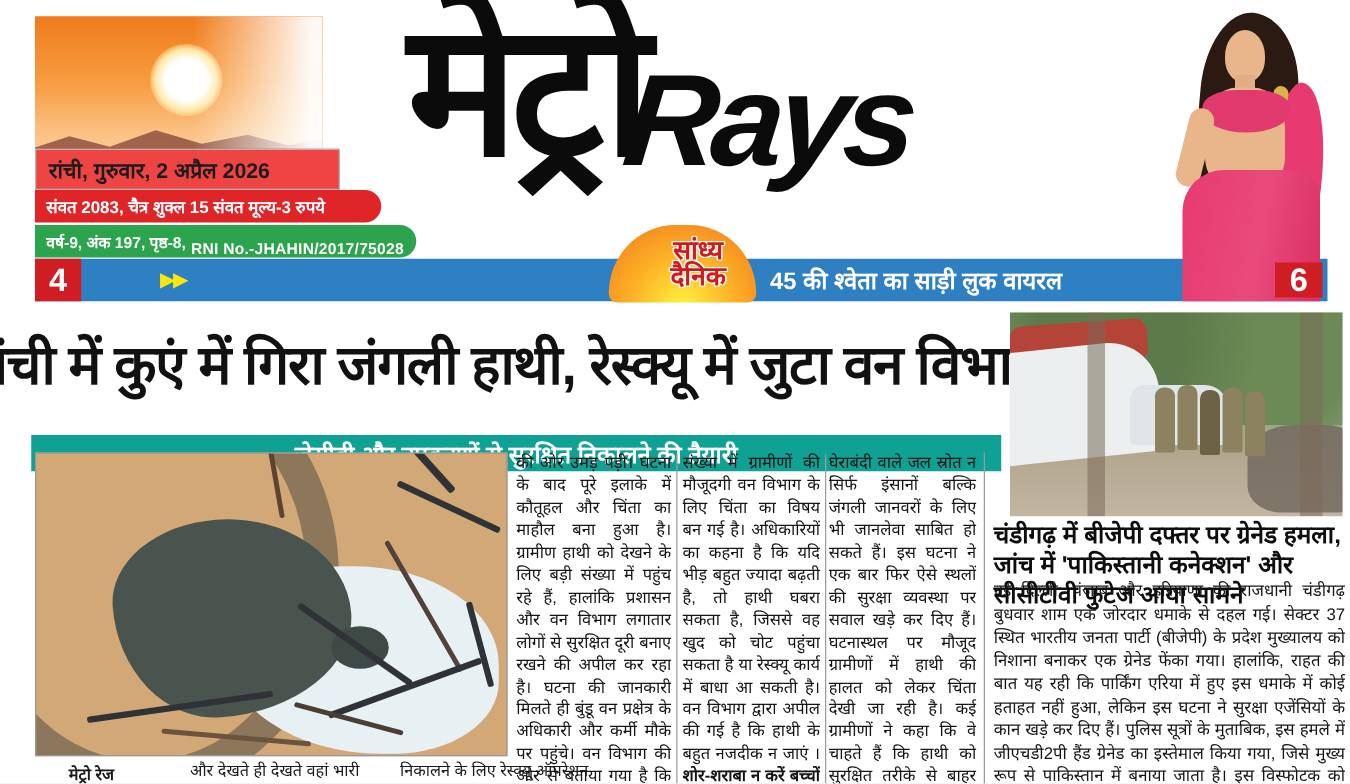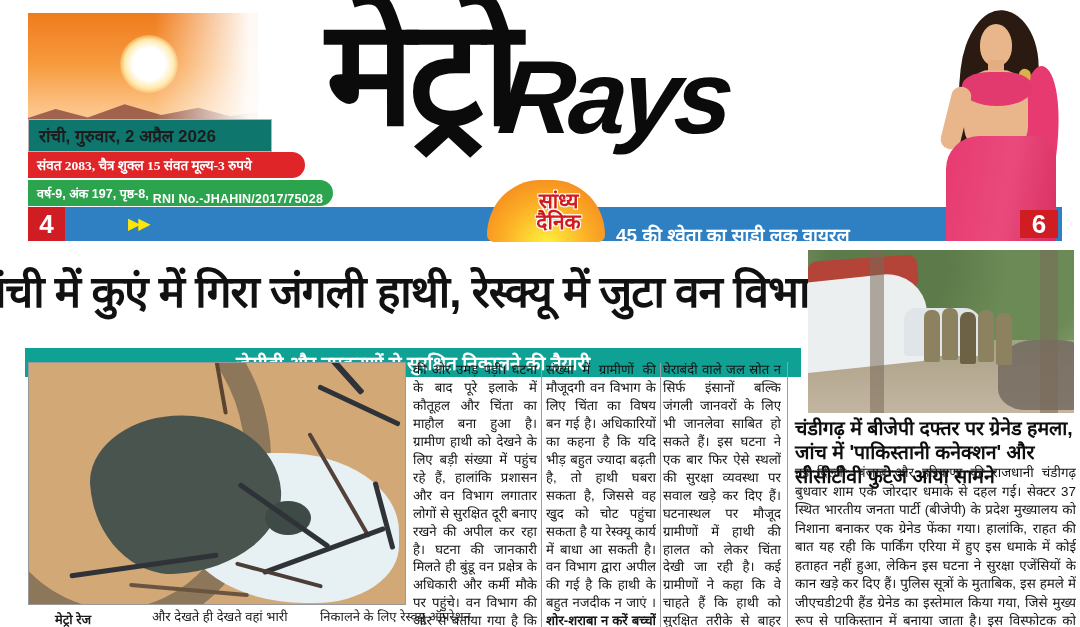--- a/index.html
+++ b/index.html
@@ -11,38 +11,38 @@
   .sunset{left:28px;top:13px;width:230px;height:137px;overflow:hidden;
           background:linear-gradient(180deg,#ef7c1d 0%,#f79b3f 38%,#fbc183 68%,#f9d9b9 100%);}
   .sunset .fade{position:absolute;inset:0;background:linear-gradient(90deg,rgba(255,255,255,0) 55%,rgba(255,255,255,.95) 96%);}
   .sunset .sun{position:absolute;left:92px;top:22px;width:58px;height:58px;border-radius:50%;
           background:radial-gradient(circle,#ffffff 0 40%,#ffe9a8 60%,rgba(255,220,140,0) 75%);}
   .sunset .mtn1{position:absolute;left:0;top:78px;width:100%;height:60px;background:#8a4a3c;opacity:.8;
           clip-path:polygon(0 100%,0 45%,12% 30%,26% 44%,42% 22%,58% 40%,74% 28%,88% 42%,100% 34%,100% 100%);}
   .sunset .mtn2{position:absolute;left:0;top:96px;width:100%;height:45px;background:#6e3a31;opacity:.85;
           clip-path:polygon(0 100%,0 40%,18% 55%,35% 35%,55% 55%,75% 40%,100% 52%,100% 100%);}
 
-  .date-strip{left:28px;top:119px;width:232px;height:31px;background:#0f766e;border:1px solid #b5b5b5;
+  .date-strip{left:28px;top:119px;width:232px;height:31px;background:#ef4444;border:1px solid #b5b5b5;
           display:flex;align-items:center;padding-left:10px;font-size:17px;font-weight:bold;color:#1c1c1c;z-index:4;}
   .red-strip{left:28px;top:152px;width:268px;height:26px;background:#e02529;border-radius:0 13px 13px 0;
-          display:flex;align-items:center;padding-left:9px;color:#fff;font-size:13.5px;font-weight:bold;z-index:4;font-family:Liberation Serif, serif;}
+          display:flex;align-items:center;padding-left:9px;color:#fff;font-size:13.5px;font-weight:bold;z-index:4;}
   .green-strip{left:28px;top:180px;width:296px;height:26px;background:#2ca34d;border-radius:0 13px 13px 0;
           display:flex;align-items:center;padding-left:9px;color:#fff;font-size:12.5px;font-weight:bold;z-index:4;gap:4px;}
   .green-strip .rni{font-size:12.5px;letter-spacing:.2px;margin-top:11px;}
 
   
   .teaser-bar{left:28px;top:207px;width:1034px;height:34px;background:#2f80c3;z-index:2;}
   .pnum{position:absolute;display:flex;align-items:center;justify-content:center;background:#d01d24;color:#fff;
         font-weight:bold;font-size:26px;font-family:"Liberation Sans",sans-serif;}
   .pnum.left{left:0;top:0;width:37px;height:34px;}
   .pnum.right{right:4px;top:3px;width:38px;height:28px;z-index:8;}
   .arrows{position:absolute;left:100px;top:7px;color:#ffe60a;font-size:16px;letter-spacing:-2px;}
   .teaser-text{position:absolute;top:4px;color:#fff;font-size:20px;font-weight:bold;white-space:nowrap;}
   .teaser-text.l{left:132px;}
-  .teaser-text.r{left:588px;font-size:19px;margin-top:11px;}
+  .teaser-text.r{left:588px;font-size:19px;}
 
   
   .title-dev{left:326px;top:-34px;font-size:148px;font-weight:bold;color:#0b0b0b;line-height:1.45;z-index:1;letter-spacing:-6px;}
   .title-latin{left:500px;top:38px;font-size:104px;font-weight:bold;font-style:italic;color:#0b0b0b;
         transform:skewX(-6deg);letter-spacing:-5px;z-index:1;}
   .tagline{left:606px;top:84px;font-size:27px;font-weight:bold;color:#e02529;z-index:2;white-space:nowrap;}
   .badge{left:487px;top:180px;width:118px;height:62px;z-index:5;
         border-radius:60px 60px 8px 8px / 62px 62px 8px 8px;
         background:radial-gradient(circle at 50% 105%,#fff23e 0%,#fcb026 48%,#f2761b 100%);
         display:flex;flex-direction:column;align-items:center;justify-content:center;line-height:1.02;}

